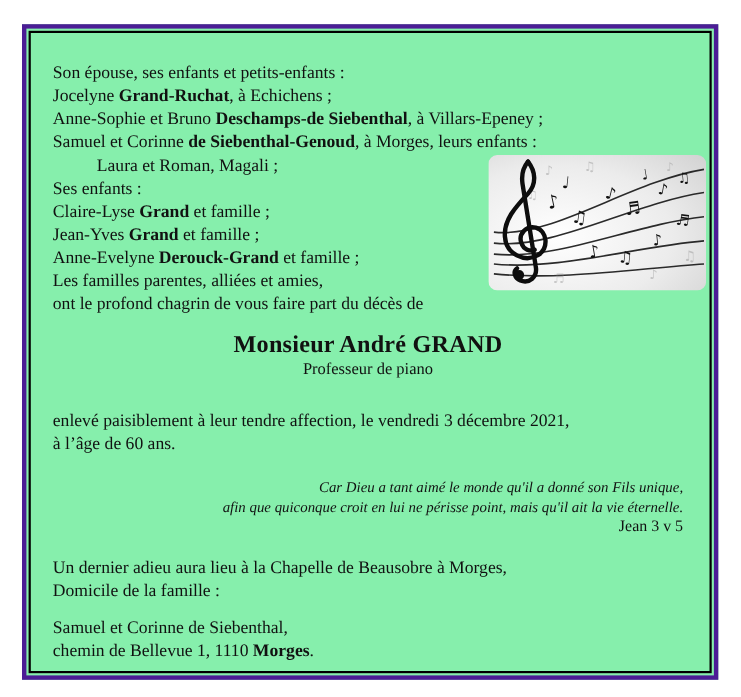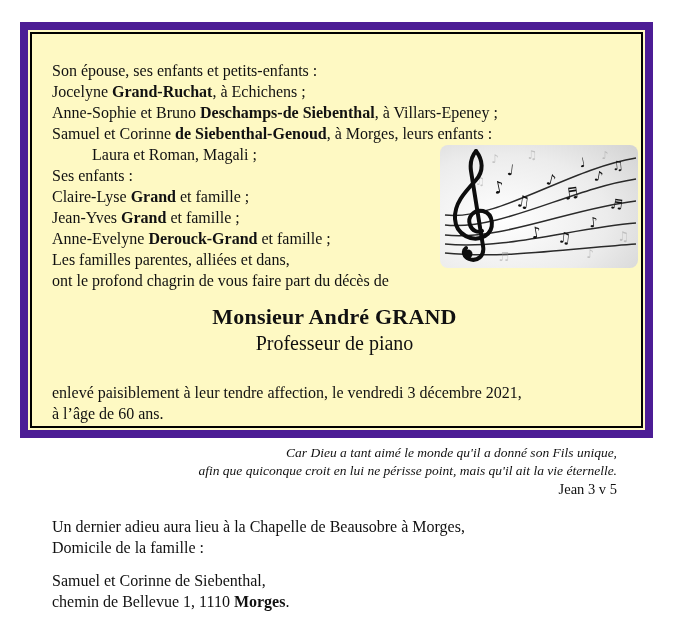--- a/index.html
+++ b/index.html
@@ -10,24 +10,24 @@
     height: 634px;
     font-family: "Liberation Serif", serif;
     color: #111111;
     overflow: hidden;
   }
   .page { position: relative; width: 674px; height: 634px; background: #ffffff; }
 
   .card {
     position: absolute;
     left: 20px; top: 22px;
-    width: 633px; height: 416px;
+    width: 633px; height: 596px;
     box-sizing: border-box;
-    border: 8px solid #4c1d95;
-    background: #fef9c3;
+    border: 4px solid #4c1d95;
+    background: #86efac;
   }
   .card-inner {
     position: absolute;
     inset: 2px;
     border: 2px solid #000000;
   }
   .content {
     position: absolute;
     inset: 0;
     padding: 26px 24px 0 20px;
@@ -40,21 +40,21 @@
 
   .title {
     text-align: center;
     font-size: 22px;
     font-weight: bold;
     margin-top: 13px;
     letter-spacing: 0.2px;
   }
   .subtitle {
     text-align: center;
-    font-size: 20px;
+    font-size: 15px;
     margin-top: 2px;
   }
 
   .death { margin-top: 27px; }
 
   .verse {
     margin-top: 20px;
     text-align: right;
     font-style: italic;
     font-size: 13.5px;
@@ -86,21 +86,21 @@
         <div class="intro">
             <div class="line"><span>Son épouse, ses enfants et petits-enfants :</span></div>
             <div class="line"><span>Jocelyne </span><span class="b">Grand-Ruchat</span><span>, à Echichens ;</span></div>
             <div class="line"><span>Anne-Sophie et Bruno </span><span class="b">Deschamps-de Siebenthal</span><span>, à Villars-Epeney ;</span></div>
             <div class="line"><span>Samuel et Corinne </span><span class="b">de Siebenthal-Genoud</span><span>, à Morges, leurs enfants :</span></div>
             <div class="line indent"><span>Laura et Roman, Magali ;</span></div>
             <div class="line"><span>Ses enfants :</span></div>
             <div class="line"><span>Claire-Lyse </span><span class="b">Grand</span><span> et famille ;</span></div>
             <div class="line"><span>Jean-Yves </span><span class="b">Grand</span><span> et famille ;</span></div>
             <div class="line"><span>Anne-Evelyne </span><span class="b">Derouck-Grand</span><span> et famille ;</span></div>
-            <div class="line"><span>Les familles parentes, alliées et dans,</span></div>
+            <div class="line"><span>Les familles parentes, alliées et amies,</span></div>
             <div class="line"><span>ont le profond chagrin de vous faire part du décès de</span></div>
           </div>
 
         <div class="title">Monsieur André GRAND</div>
         <div class="subtitle">Professeur de piano</div>
 
         <div class="death">
           <div class="line">enlevé paisiblement à leur tendre affection, le vendredi 3 décembre 2021,</div>
           <div class="line">à l’âge de 60 ans.</div>
         </div>

